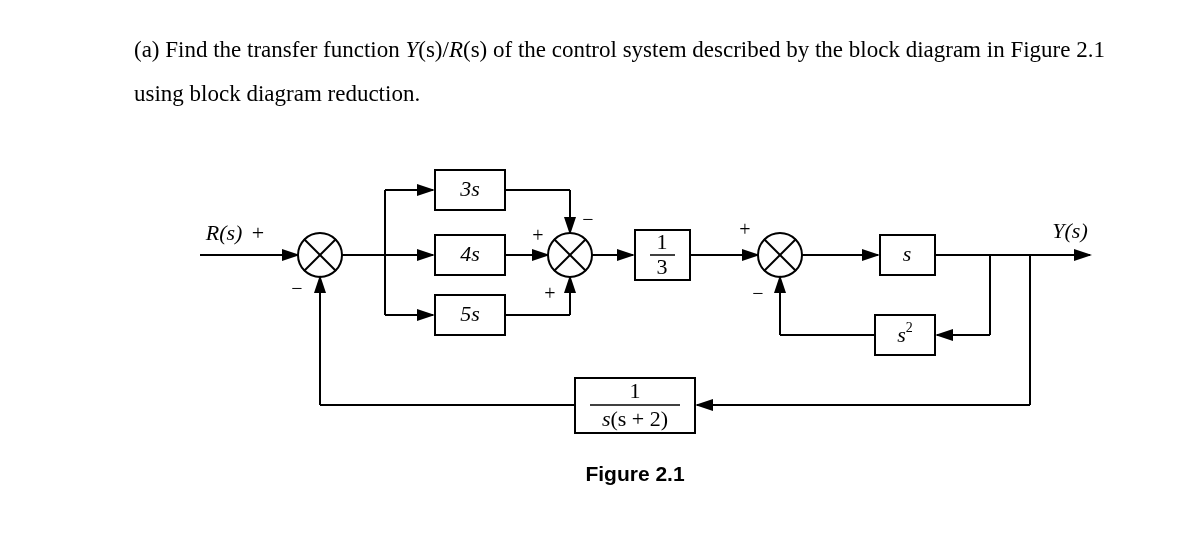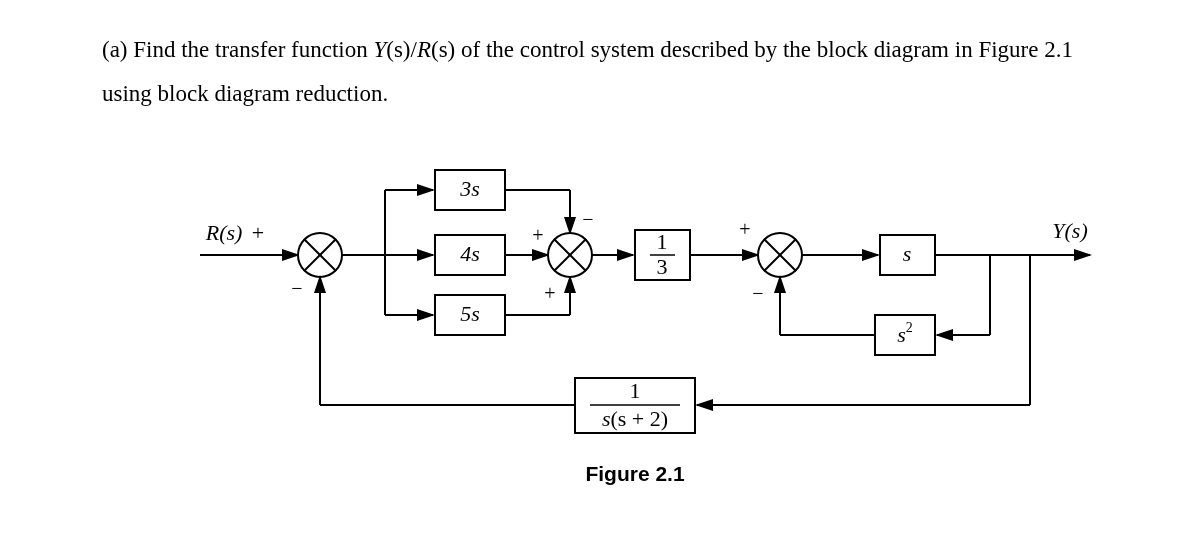--- a/index.html
+++ b/index.html
@@ -11,21 +11,21 @@
     color: #000000;
   }
   .page {
     width: 1200px;
     height: 548px;
     position: relative;
   }
   .question {
     position: absolute;
     top: 28px;
-    left: 102px;
+    left: 134px;
     width: 980px;
     line-height: 1.9;
     font-size: 23px;
   }
   .ital { font-style: italic; }
   svg {
     position: absolute;
     top: 155px;
     left: 120px;
   }

